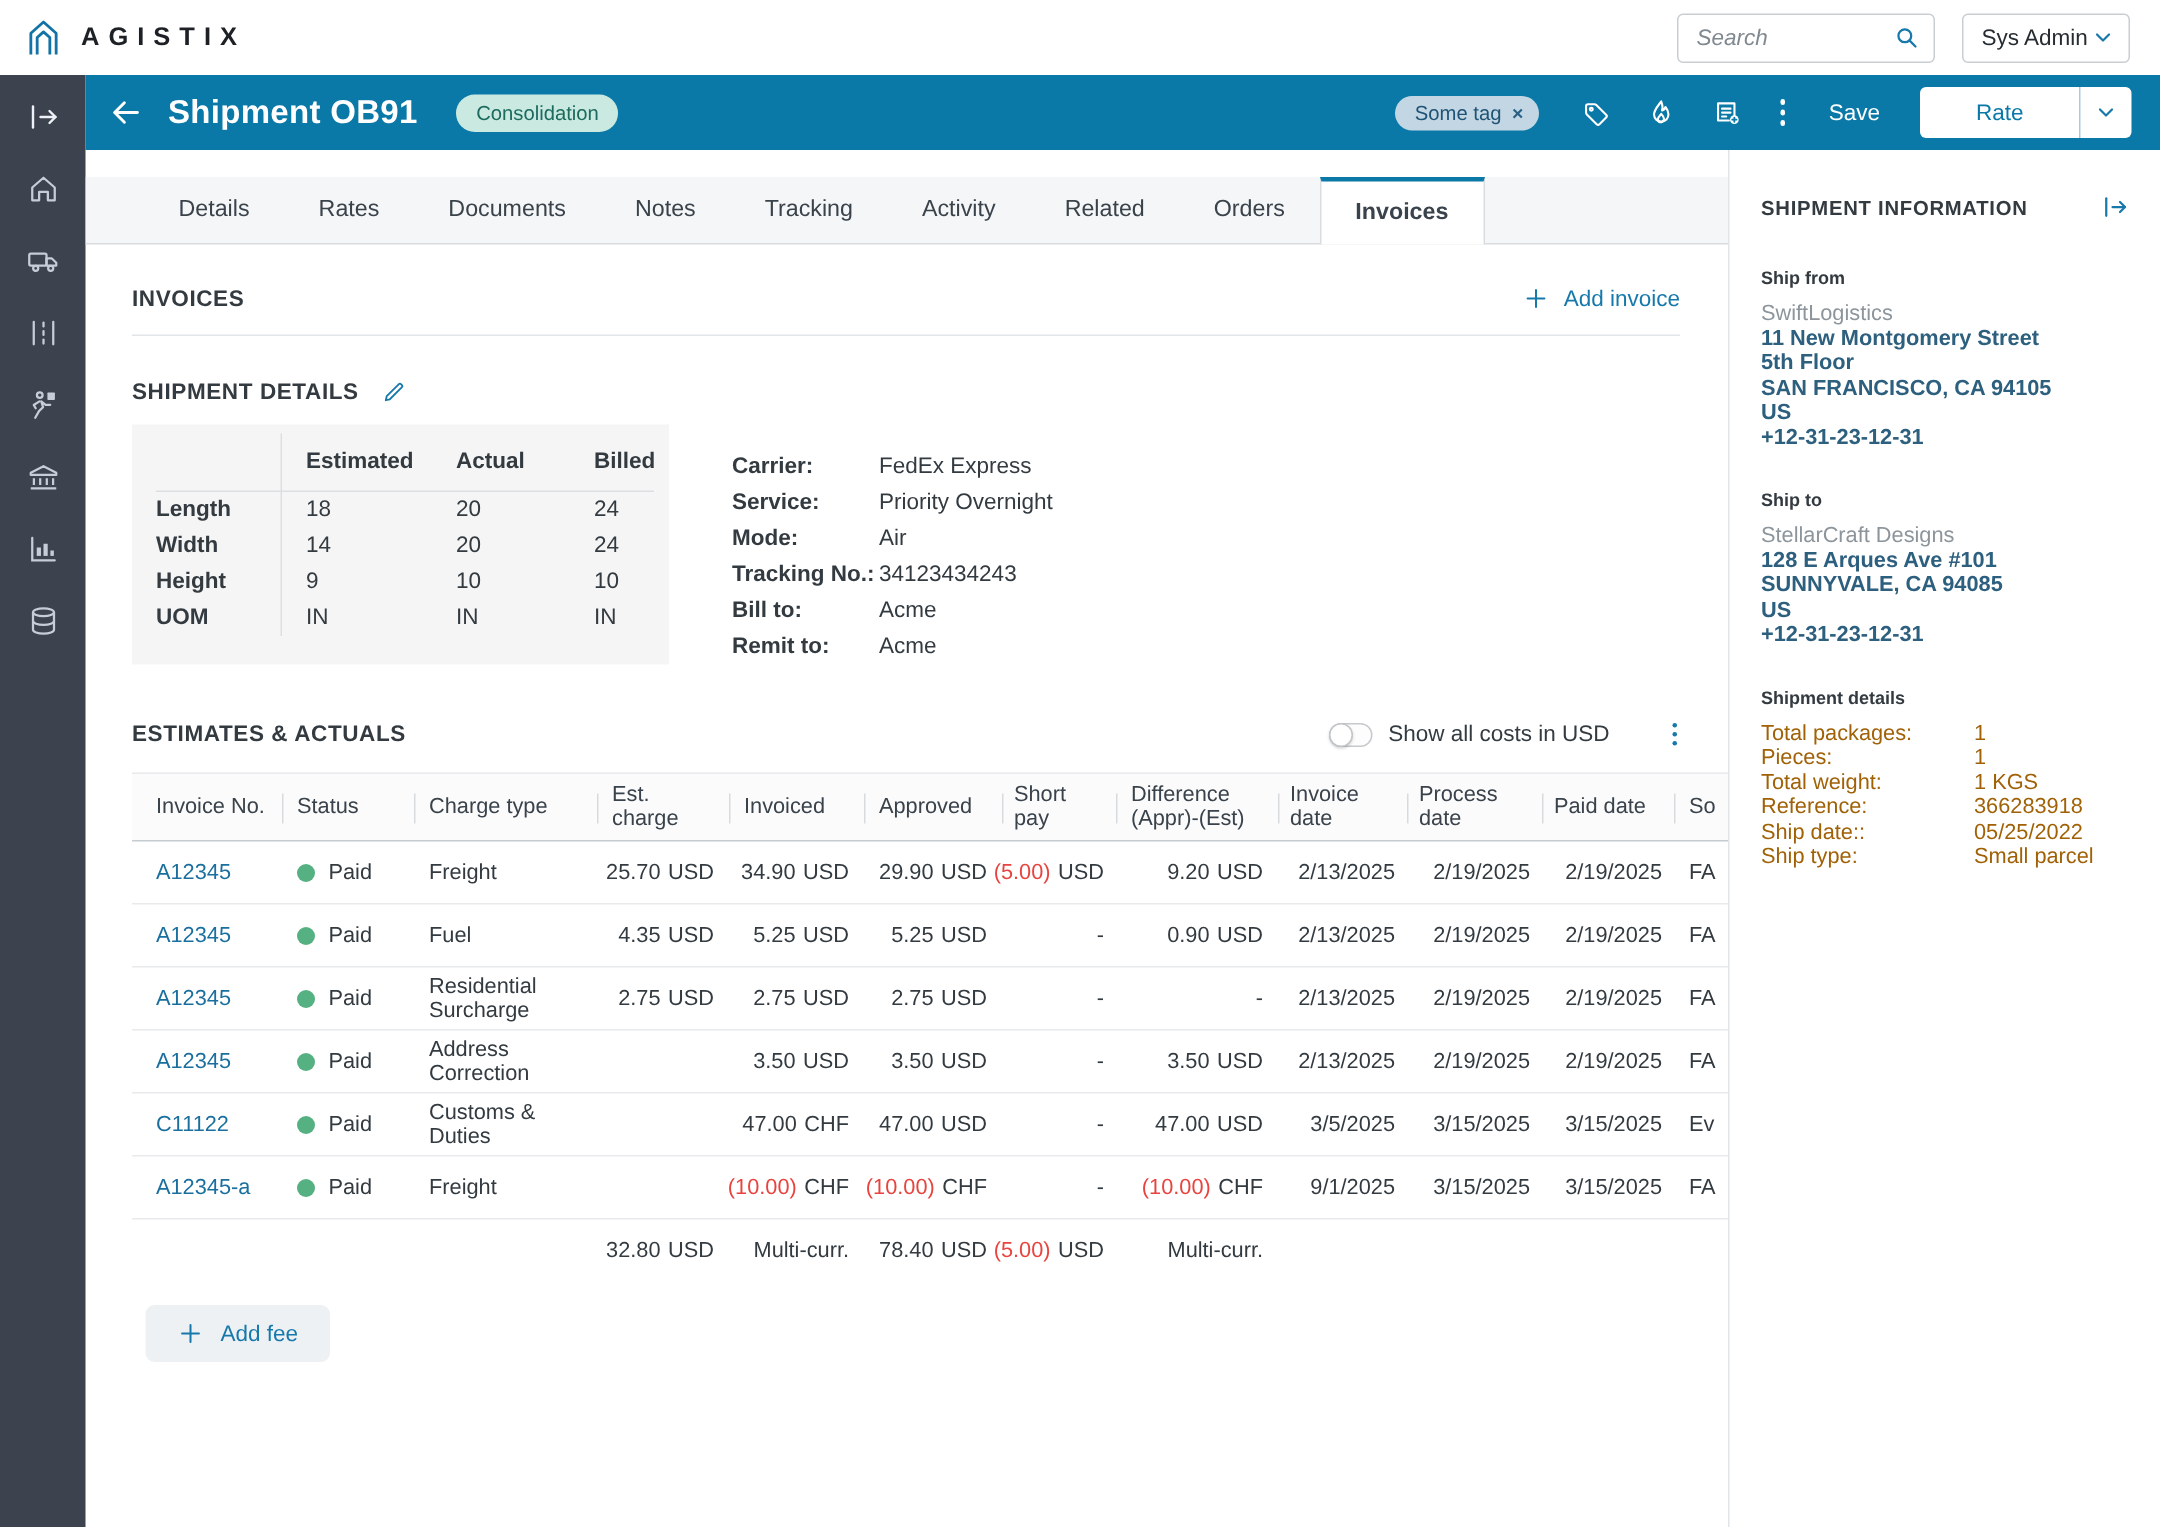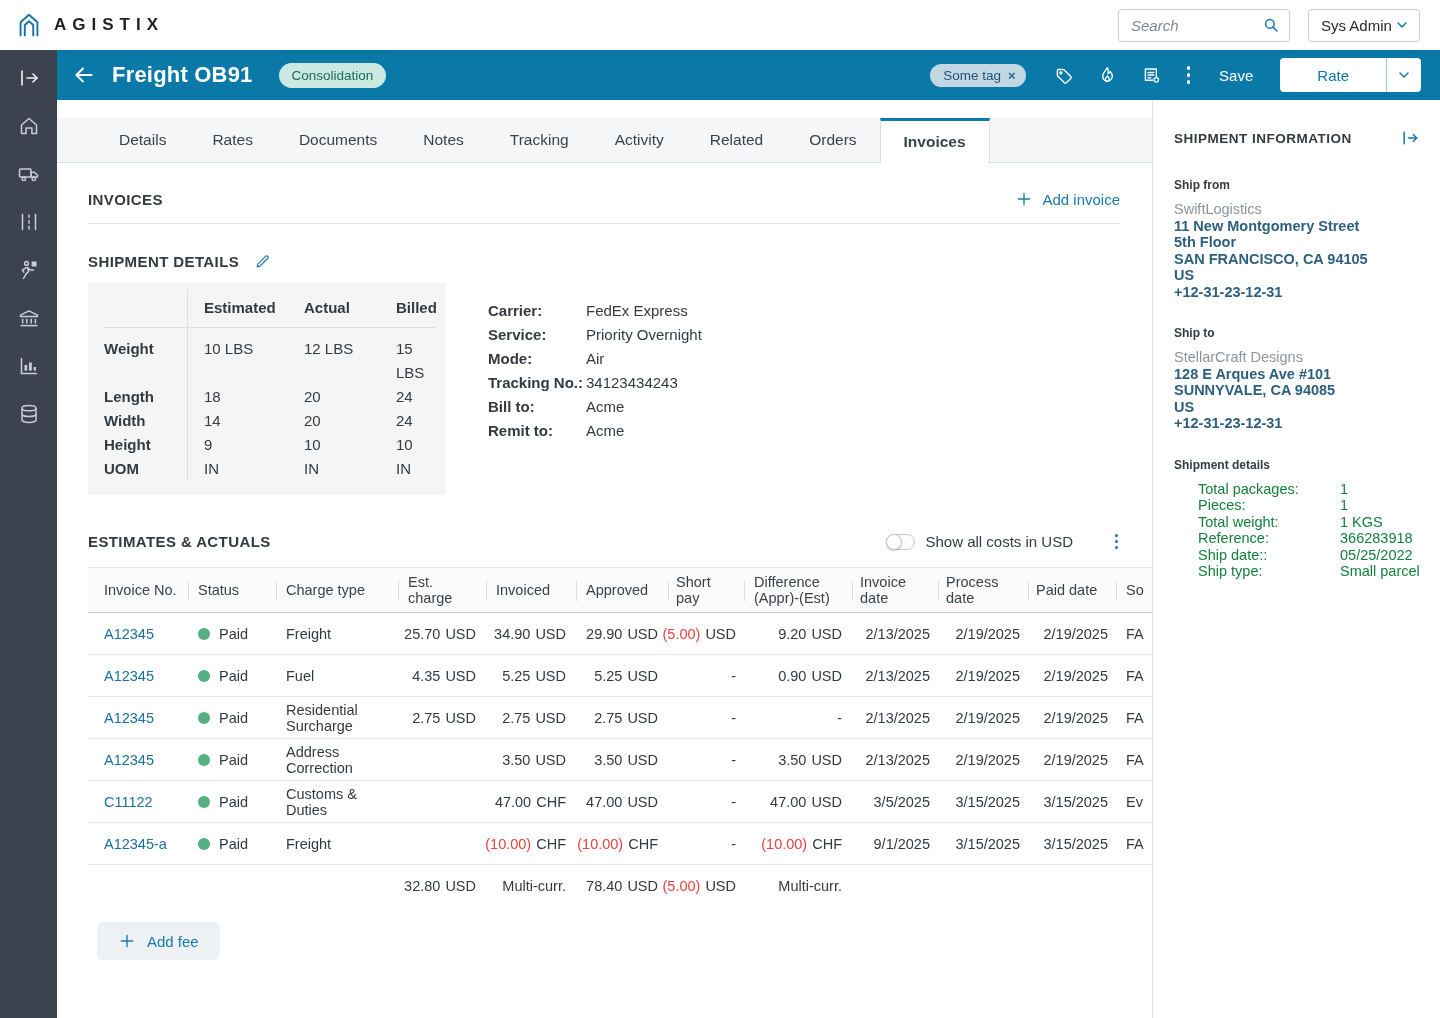--- a/index.html
+++ b/index.html
@@ -112,21 +112,21 @@
   
   .rpanel { width:288px; flex:none; border-left:1px solid #e0e4e7; padding:28px 20px 0 21px; overflow:hidden; }
   .rp-head { display:flex; justify-content:space-between; align-items:center; }
   .rp-title { font-size:13.5px; font-weight:700; letter-spacing:.5px; color:#333b41; }
   .rp-expand { width:20px; height:20px; color:#1779ab; cursor:pointer; }
   .rp-h3 { font-size:12px; font-weight:700; color:#333b41; margin:30px 0 9px; }
   .rp-h3.tight { margin-top:26px; }
   .rp-txt { font-size:14.5px; line-height:16.5px; }
   .rp-company { color:#8d959c; }
   .rp-line { color:#2d5f7e;font-weight:bold; }
-  .rp-fields { display:grid; grid-template-columns:142px auto; color:#15803d; font-size:14.5px; line-height:16.5px;margin-left:24px; }
+  .rp-fields { display:grid; grid-template-columns:142px auto; color:#a16207; font-size:14.5px; line-height:16.5px; }
 </style>
 </head>
 <body>
 
 <div class="app">
 
   <div class="topbar">
     <div class="brand">
       <span class="brand-mark">
         <svg viewBox="0 0 32 32" fill="none" stroke="currentColor" stroke-width="2" stroke-linejoin="round">
@@ -207,21 +207,21 @@
 
     <div class="rcol">
 
       <div class="bluebar">
         <span class="back-btn">
           <svg viewBox="0 0 24 24" fill="none" stroke="currentColor" stroke-width="1.8" stroke-linecap="round" stroke-linejoin="round">
               <path d="M19 12H5.5"></path>
               <path d="M11 6l-6 6 6 6"></path>
             </svg>
         </span>
-        <span class="ship-title">Freight OB91</span>
+        <span class="ship-title">Shipment OB91</span>
         <span class="badge">Consolidation</span>
         <span class="spacer"></span>
         <span class="chip">
           <span>Some tag</span>
           <span class="chip-x">×</span>
         </span>
         <div class="bluebar-icons">
           <span class="bicon">
             <svg viewBox="0 0 24 24" fill="none" stroke="currentColor" stroke-width="1.6" stroke-linejoin="round">
                 <path d="M20.3 13.2L12.8 5.7a2 2 0 0 0-1.4-.6H6.5a1.5 1.5 0 0 0-1.5 1.5v4.9c0 .53.2 1.04.58 1.41l7.5 7.5a1.5 1.5 0 0 0 2.12 0l5.1-5.1a1.5 1.5 0 0 0 0-2.11z"></path>
@@ -301,26 +301,20 @@
             </div>
 
             <div class="det-row">
               <div class="dims" id="dims">
                   <div class="dims-row head">
                     <span class="dc lab"></span>
                     <span class="dc">Estimated</span>
                     <span class="dc">Actual</span>
                     <span class="dc">Billed</span>
                   </div>
-                  <div class="dims-row body first">
-                    <span class="dc lab">Weight</span>
-                    <span class="dc">10 LBS</span>
-                    <span class="dc">12 LBS</span>
-                    <span class="dc">15 LBS</span>
-                  </div>
                   <div class="dims-row body">
                     <span class="dc lab">Length</span>
                     <span class="dc">18</span>
                     <span class="dc">20</span>
                     <span class="dc">24</span>
                   </div>
                   <div class="dims-row body">
                     <span class="dc lab">Width</span>
                     <span class="dc">14</span>
                     <span class="dc">20</span>

